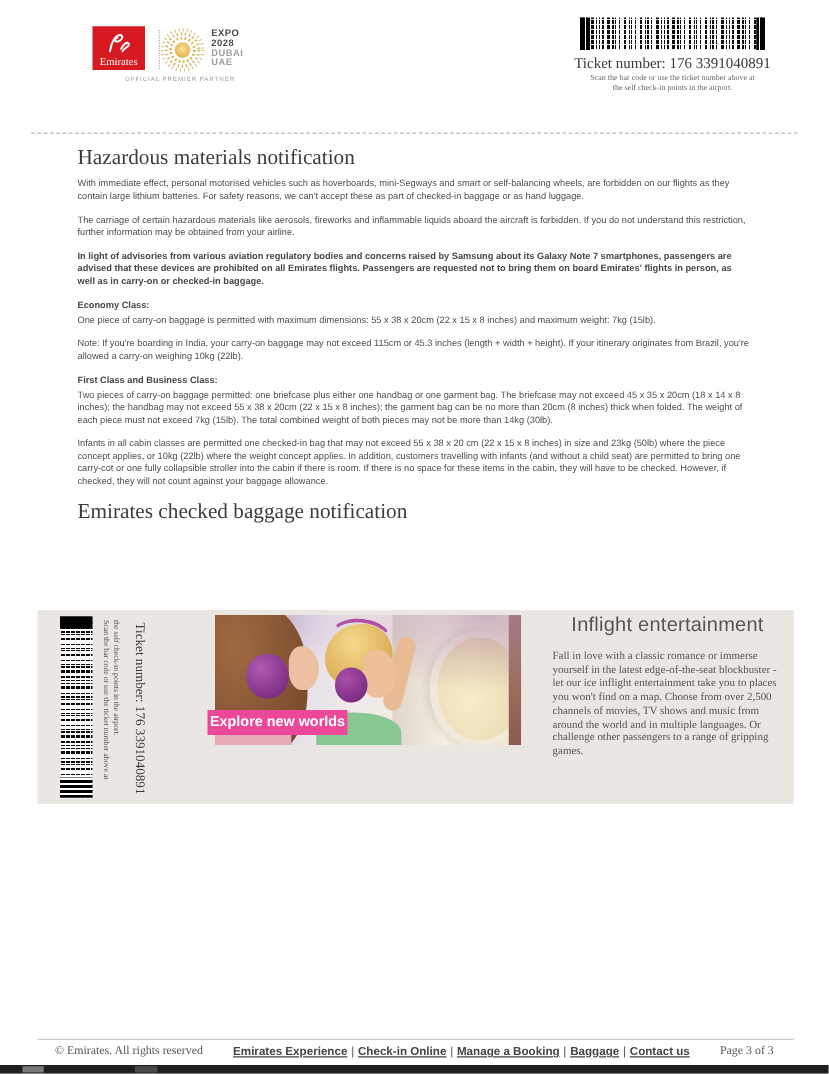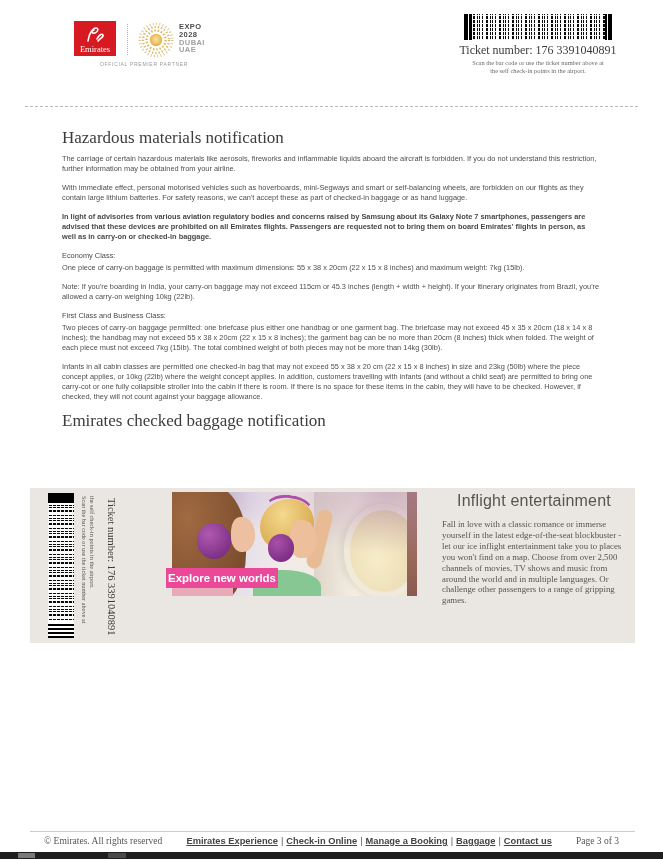--- a/index.html
+++ b/index.html
@@ -4,45 +4,45 @@
 <style>
   html,body{margin:0;padding:0;background:#fff;}
   body{width:663px;height:859px;overflow:hidden;font-family:"Liberation Sans",sans-serif;}
   .page{position:relative;width:663px;height:859px;background:#fff;}
 
   
   .emirates-box{position:absolute;left:74px;top:21px;width:42px;height:35px;background:#d71a21;
     display:flex;flex-direction:column;align-items:center;justify-content:flex-end;padding-bottom:2px;box-sizing:border-box;}
   .emirates-name{color:#fff;font-family:"Liberation Serif",serif;font-size:8.5px;line-height:9px;}
   .logo-sep{position:absolute;left:127px;top:24px;height:31px;border-left:1px dotted #b0b0b0;}
-  .expo{position:absolute;left:137px;top:21px;display:flex;align-items:flex-start;}
+  .expo{position:absolute;left:127px;top:21px;display:flex;align-items:flex-start;}
   .expo-text{margin-left:4px;margin-top:2px;font-size:7.5px;font-weight:bold;line-height:7.8px;color:#4a4a4a;letter-spacing:.4px;}
   .expo-text .gray{color:#a0a0a0;}
   .partner{position:absolute;left:100px;top:61px;font-size:5px;color:#9a9a9a;letter-spacing:.7px;}
 
   .ticket-block{position:absolute;left:448px;top:14px;width:180px;text-align:center;}
   .barcode2d{width:148px;height:26px;margin:0 auto;position:relative;background:
     repeating-linear-gradient(0deg, rgba(255,255,255,.9) 0 1px, transparent 1px 4px),
     repeating-linear-gradient(90deg,#0a0a0a 0 1px,transparent 1px 2px,#0a0a0a 2px 3px,transparent 3px 5px,#0a0a0a 5px 6px,transparent 6px 9px,#0a0a0a 9px 11px,transparent 11px 13px),#fff;}
   .barcode2d::before{content:"";position:absolute;left:0;top:0;bottom:0;width:8px;
     background:linear-gradient(90deg,#000 0 4px,#fff 4px 5px,#000 5px 8px);}
   .barcode2d::after{content:"";position:absolute;right:0;top:0;bottom:0;width:7px;
     background:linear-gradient(90deg,#000 0 2px,#fff 2px 3px,#000 3px 7px);}
   .ticket-number{font-family:"Liberation Serif",serif;font-size:12px;color:#3a3a3a;margin-top:3px;}
   .scan-note{font-family:"Liberation Serif",serif;font-size:6.4px;color:#6a6a6a;line-height:7.6px;margin-top:1px;}
 
   .dash-rule{position:absolute;top:106px;left:25px;right:25px;border-top:1px dashed #b8b8b8;}
 
   
   .main{position:absolute;left:62px;top:112px;width:538px;}
   .main h2{font-family:"Liberation Serif",serif;font-weight:400;font-size:17px;color:#3c3c3c;margin:8px 0 6px;}
-  .main h2:first-child{margin-top:16px;}
+  .main h2:first-child{margin-top:4px;}
   .main p{font-size:7.4px;color:#4e4e4e;line-height:10px;margin:0 0 9px;}
   .main p.b{font-weight:bold;color:#484848;}
-  .main .label{font-size:7.4px;font-weight:normal;color:#484848;line-height:10px;margin:0 0 2px;}
+  .main .label{font-size:7.4px;font-weight:bold;color:#484848;line-height:10px;margin:0 0 2px;}
 
   
   .gray-box{position:absolute;left:30px;top:488px;width:605px;height:155px;background:#eae7e2;}
   .vbarcode{position:absolute;left:18px;top:5px;width:26px;height:145px;background:
     repeating-linear-gradient(90deg, rgba(255,255,255,.9) 0 1px, transparent 1px 4px),
     repeating-linear-gradient(0deg,#0a0a0a 0 1px,transparent 1px 2px,#0a0a0a 2px 3px,transparent 3px 5px,#0a0a0a 5px 6px,transparent 6px 9px,#0a0a0a 9px 11px,transparent 11px 13px),#fff;}
   .vbarcode::before{content:"";position:absolute;left:0;right:0;top:0;height:10px;background:#000;}
   .vbarcode::after{content:"";position:absolute;left:0;right:0;bottom:0;height:16px;
     background:repeating-linear-gradient(0deg,#000 0 2px,#fff 2px 4px);}
   .vscan{position:absolute;left:50px;top:8px;height:142px;writing-mode:vertical-lr;
@@ -136,22 +136,22 @@
     <div class="scan-note">
       <div>Scan the bar code or use the ticket number above at</div>
       <div>the self check-in points in the airport.</div>
     </div>
   </div>
 
   <div class="dash-rule"></div>
 
   <div class="main">
     <h2>Hazardous materials notification</h2>
+    <p>With immediate effect, personal motorised vehicles such as hoverboards, mini-Segways and smart or self-balancing wheels, are forbidden on our flights as they contain large lithium batteries. For safety reasons, we can't accept these as part of checked-in baggage or as hand luggage.</p>
     <p>The carriage of certain hazardous materials like aerosols, fireworks and inflammable liquids aboard the aircraft is forbidden. If you do not understand this restriction, further information may be obtained from your airline.</p>
-    <p>With immediate effect, personal motorised vehicles such as hoverboards, mini-Segways and smart or self-balancing wheels, are forbidden on our flights as they contain large lithium batteries. For safety reasons, we can't accept these as part of checked-in baggage or as hand luggage.</p>
     <p class="b">In light of advisories from various aviation regulatory bodies and concerns raised by Samsung about its Galaxy Note 7 smartphones, passengers are advised that these devices are prohibited on all Emirates flights. Passengers are requested not to bring them on board Emirates' flights in person, as well as in carry-on or checked-in baggage.</p>
 
     <div class="label">Economy Class:</div>
     <p>One piece of carry-on baggage is permitted with maximum dimensions: 55 x 38 x 20cm (22 x 15 x 8 inches) and maximum weight: 7kg (15lb).</p>
     <p>Note: If you're boarding in India, your carry-on baggage may not exceed 115cm or 45.3 inches (length + width + height). If your itinerary originates from Brazil, you're allowed a carry-on weighing 10kg (22lb).</p>
     <div class="label">First Class and Business Class:</div>
     <p>Two pieces of carry-on baggage permitted: one briefcase plus either one handbag or one garment bag. The briefcase may not exceed 45 x 35 x 20cm (18 x 14 x 8 inches); the handbag may not exceed 55 x 38 x 20cm (22 x 15 x 8 inches); the garment bag can be no more than 20cm (8 inches) thick when folded. The weight of each piece must not exceed 7kg (15lb). The total combined weight of both pieces may not be more than 14kg (30lb).</p>
     <p>Infants in all cabin classes are permitted one checked-in bag that may not exceed 55 x 38 x 20 cm (22 x 15 x 8 inches) in size and 23kg (50lb) where the piece concept applies, or 10kg (22lb) where the weight concept applies. In addition, customers travelling with infants (and without a child seat) are permitted to bring one carry-cot or one fully collapsible stroller into the cabin if there is room. If there is no space for these items in the cabin, they will have to be checked. However, if checked, they will not count against your baggage allowance.</p>
 
     <h2>Emirates checked baggage notification</h2>

